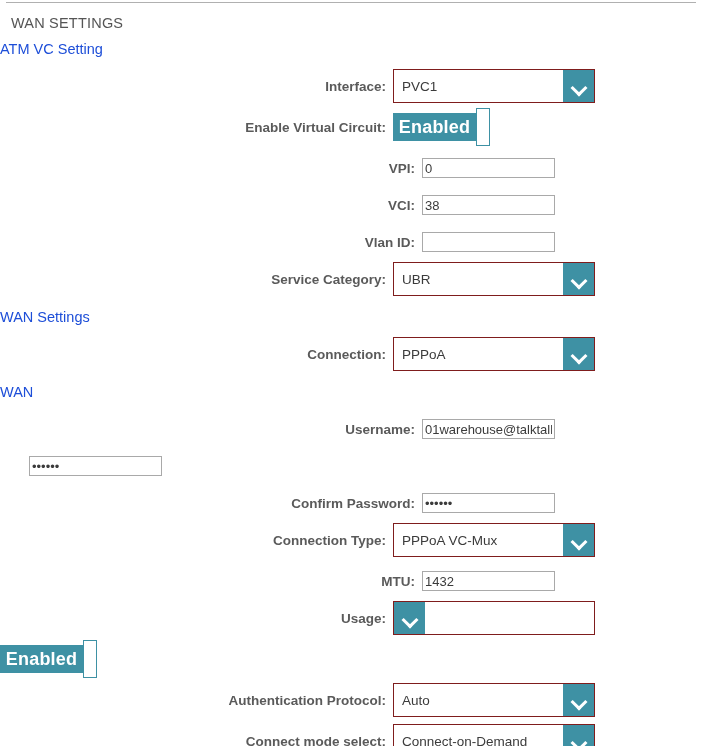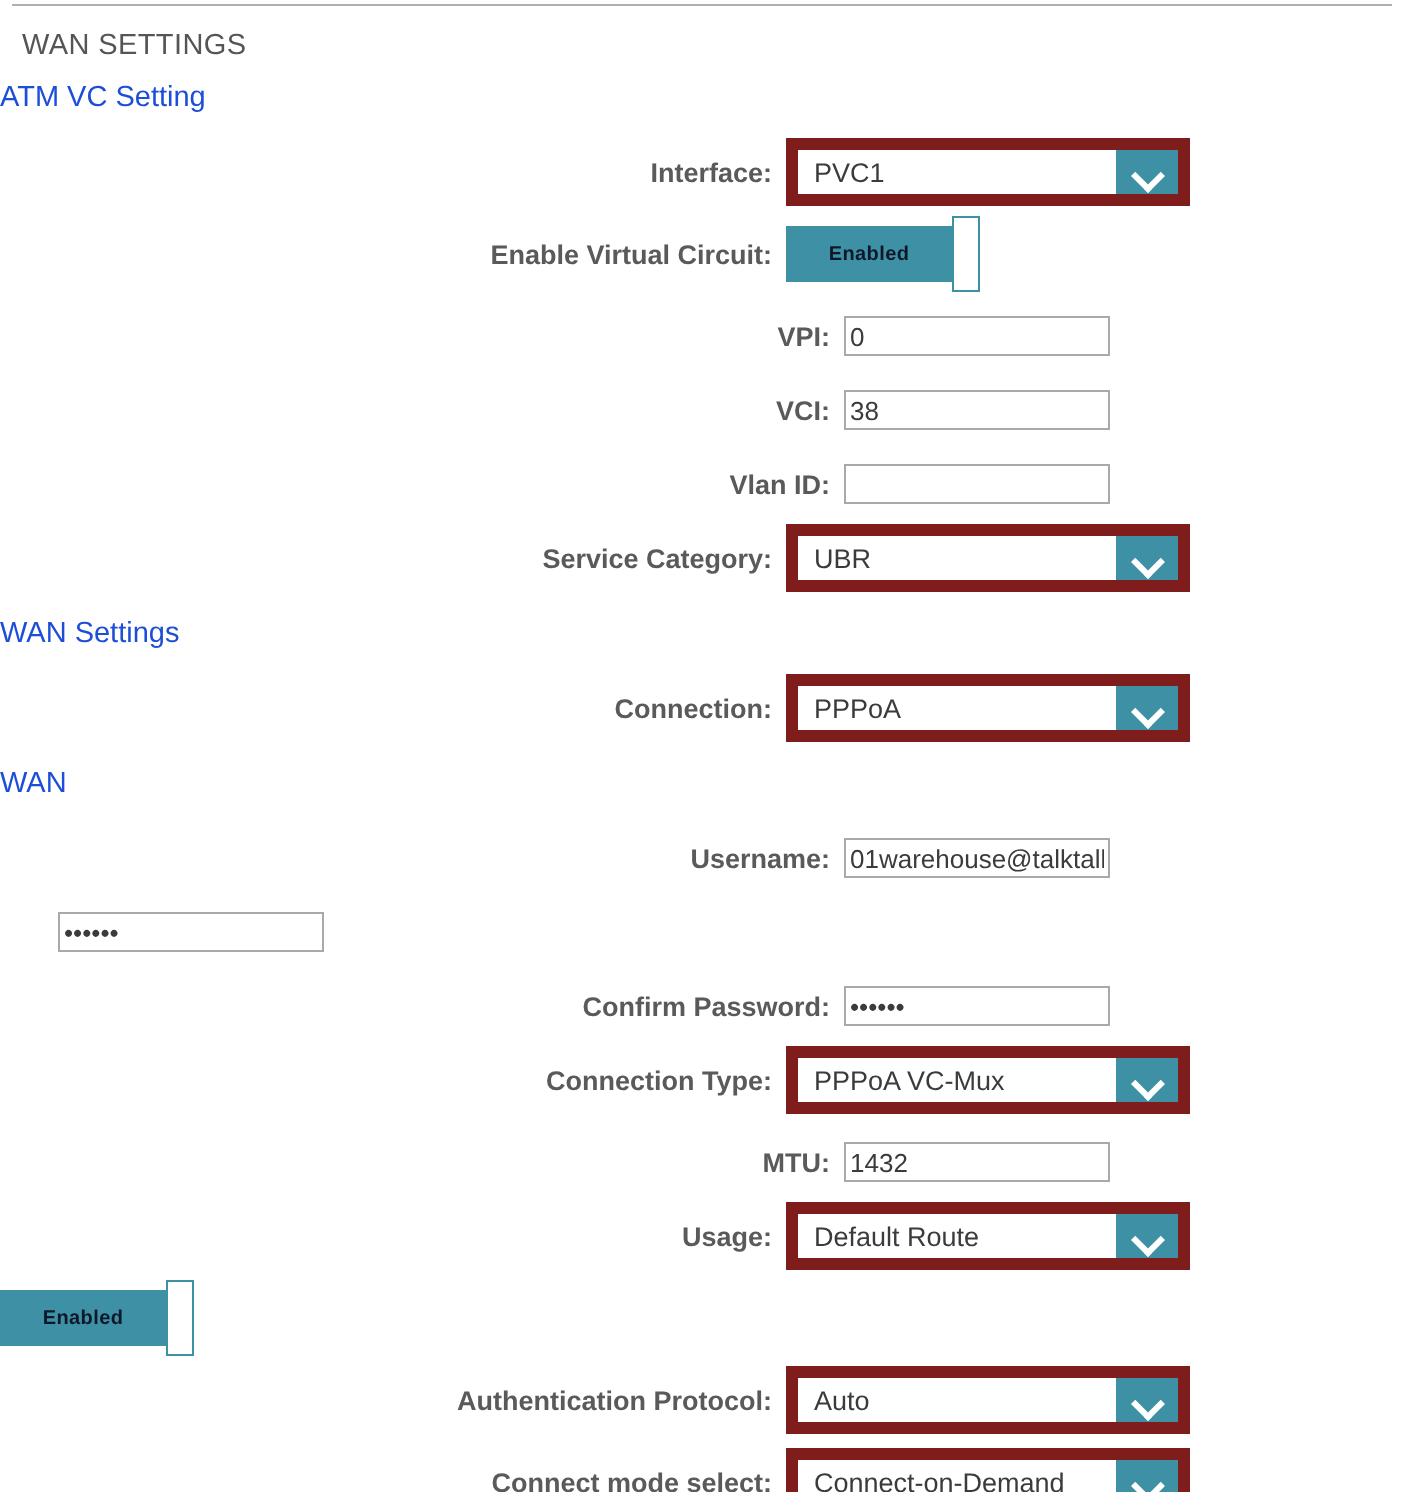--- a/index.html
+++ b/index.html
@@ -95,21 +95,21 @@
     outline: none;
   }
   .text-input.wide { width: 133px; }
 
   
   .select {
     display: flex;
     align-items: stretch;
     width: 202px;
     height: 34px;
-    border: 6px solid #7f1d1d;
+    border: 1px solid #7f1d1d;
     box-sizing: border-box;
     background: #ffffff;
     cursor: pointer;
   }
   .select .value {
     flex: 1 1 auto;
     display: flex;
     align-items: center;
     padding-left: 8px;
     font-size: 13.5px;
@@ -153,22 +153,22 @@
     left: 0;
     top: 0;
     width: 83px;
     height: 28px;
     background: #3e91a4;
     display: flex;
     align-items: center;
     justify-content: center;
   }
   .toggle .bar span {
-    font-size: 10px;
-    color: #0f172a;
+    font-size: 18px;
+    color: #ffffff;
     font-weight: bold;
     letter-spacing: 0.2px;
     text-align: right;
   }
   .toggle .knob {
     position: absolute;
     left: 83px;
     top: -5px;
     width: 14px;
     height: 38px;
@@ -303,21 +303,20 @@
     <div class="label">MTU:</div>
     <div class="field">
       <input class="text-input" type="text" value="1432" style="">
     </div>
   </div>
 
   <div class="row">
     <div class="label">Usage:</div>
     <div class="field">
       <div class="select">
-        <div class="value">Default Route</div>
         <div class="arrow-box">
             <div class="chev"></div>
           </div>
       </div>
     </div>
   </div>
 
   <div class="row">
     <div class="field">
       <div class="toggle">

